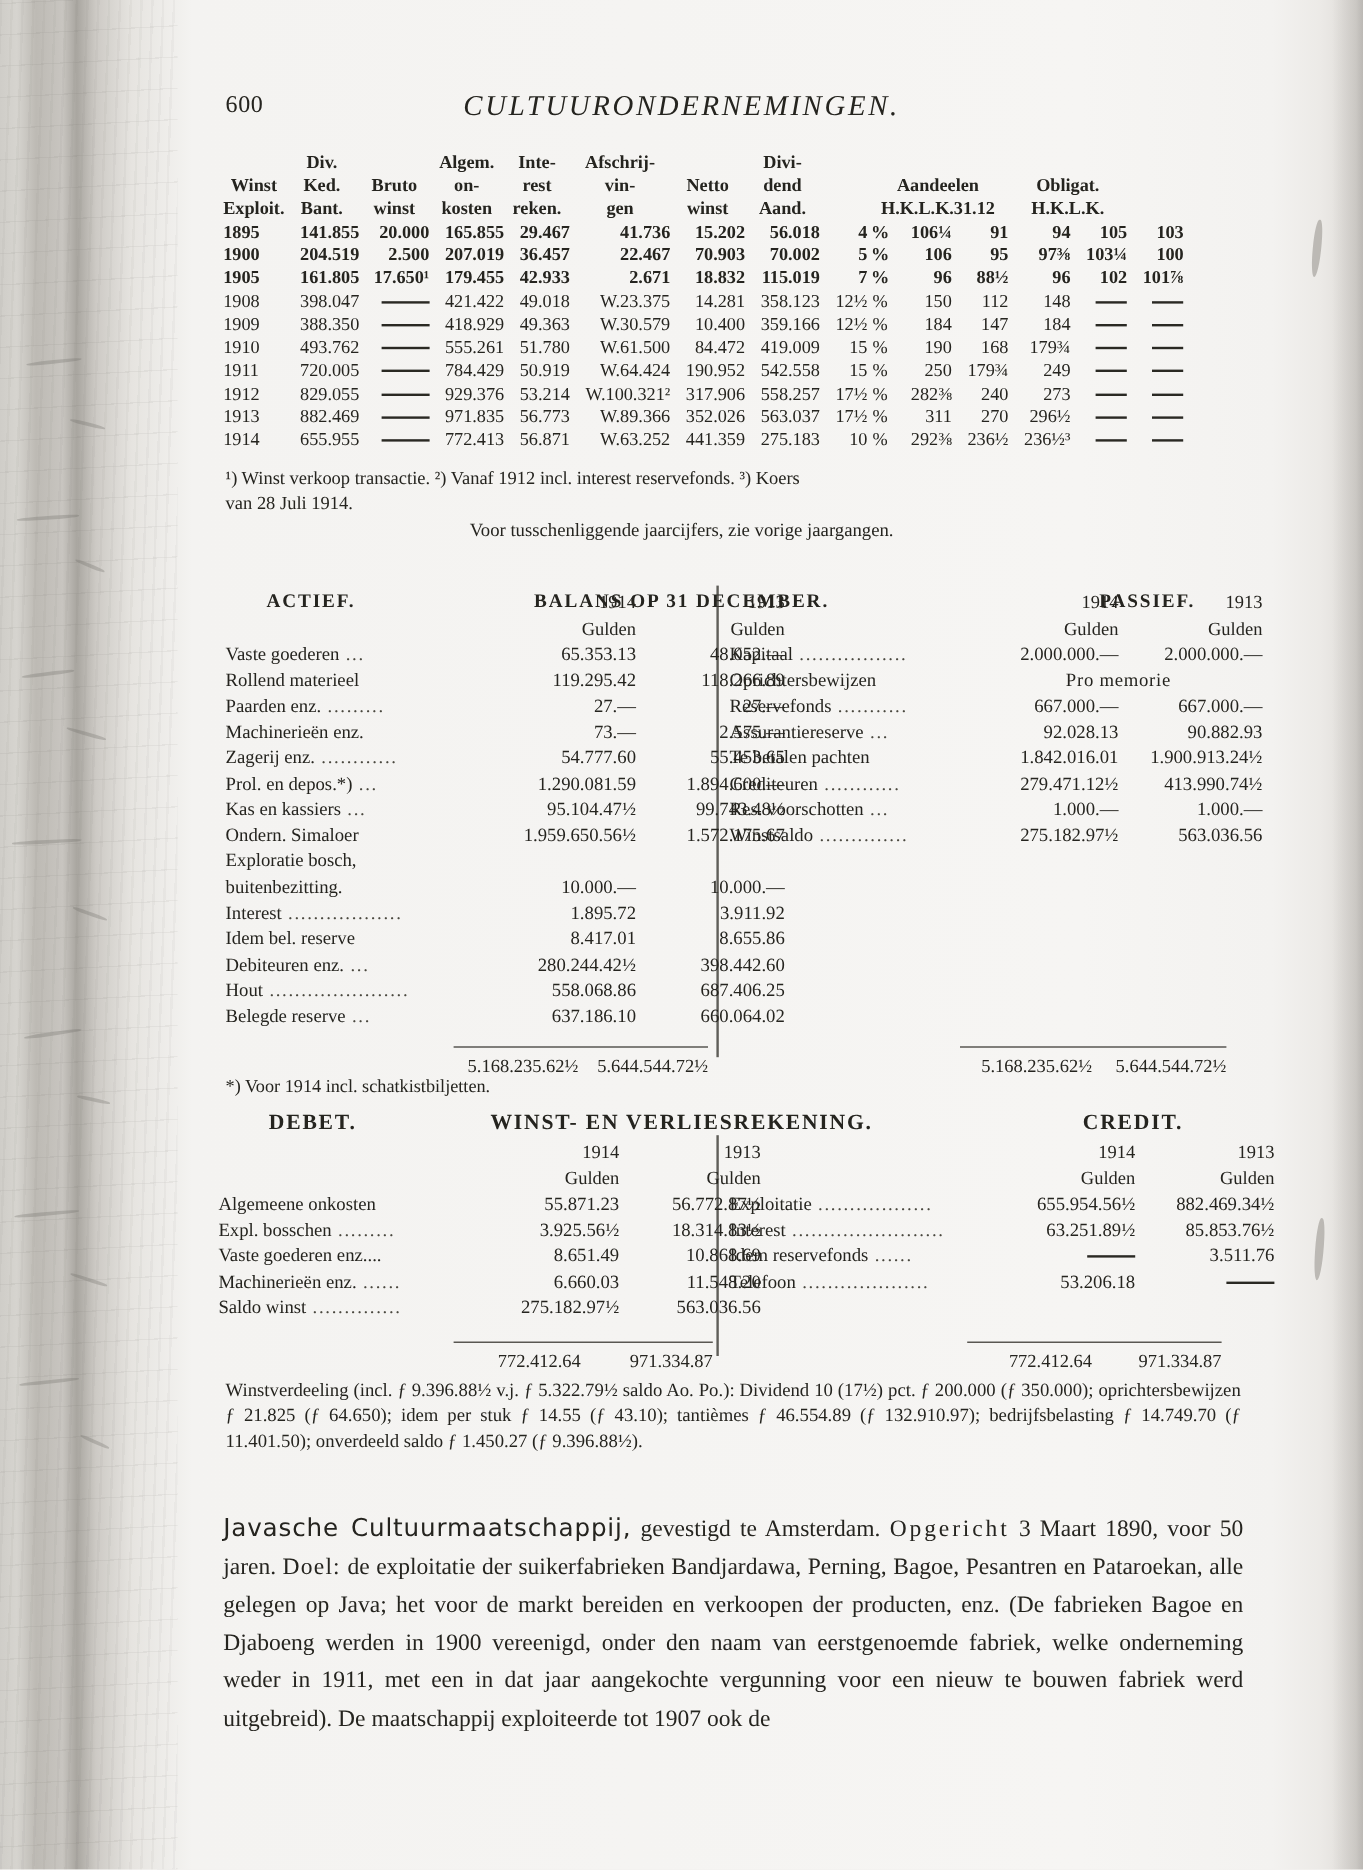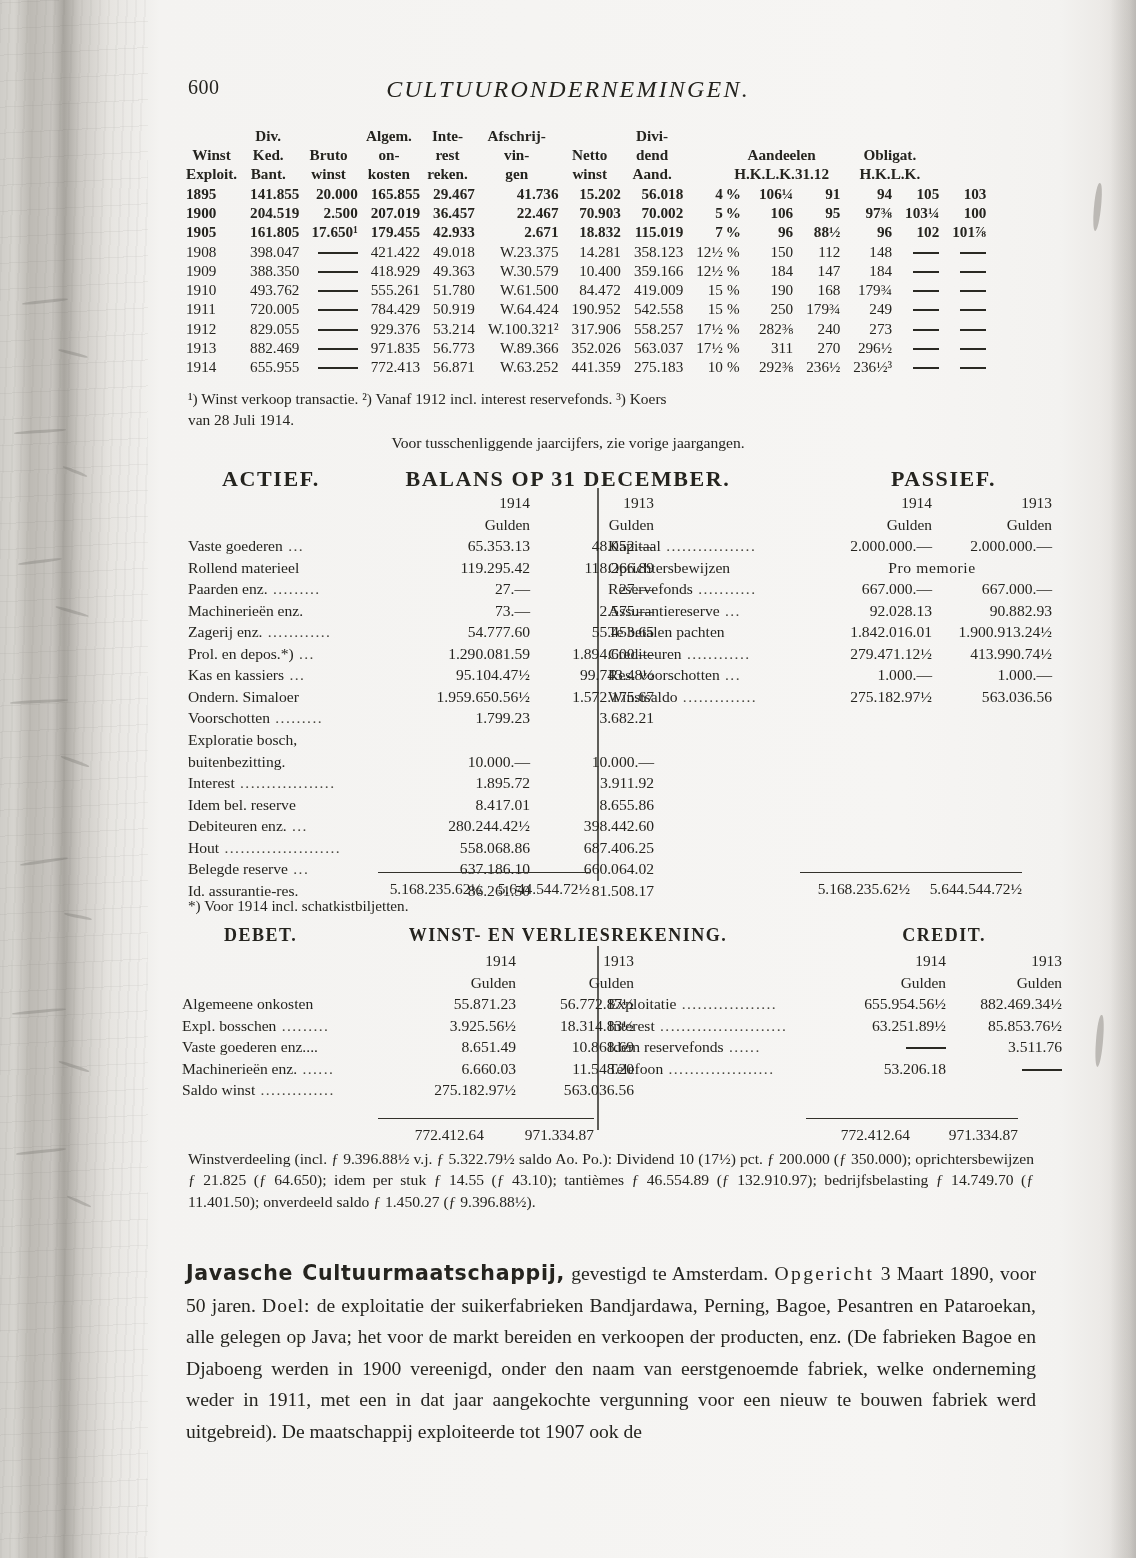--- a/index.html
+++ b/index.html
@@ -52,21 +52,21 @@
   tr.bold td{font-weight:bold;}
   .dash{display:inline-block;border-bottom:2px solid #2a2923;width:40px;vertical-align:3px;}
   .dash-s{display:inline-block;border-bottom:2px solid #2a2923;width:26px;vertical-align:3px;}
 
   
   .fnote{position:absolute;left:188px;top:388px;width:850px;font-size:15.4px;line-height:21px;
     text-align:justify;text-align-last:left;}
   .center-note{position:absolute;left:0;top:434px;width:1136px;text-align:center;font-size:15.6px;}
 
   
-  .bal-head{position:absolute;top:466px;left:0;width:1136px;height:22px;font-weight:bold;font-size:22px;letter-spacing:1.6px;}
+  .bal-head{position:absolute;top:493px;left:0;width:1136px;height:22px;font-weight:bold;font-size:16px;letter-spacing:1.6px;}
   .bal-head .a{position:absolute;left:222px;}
   .bal-head .b{position:absolute;left:0;width:1136px;text-align:center;}
   .bal-head .c{position:absolute;right:140px;}
 
   .vrule{position:absolute;left:597px;top:488px;width:2px;height:393px;background:#3a3832;opacity:.8;}
 
   .col{position:absolute;font-size:15.6px;line-height:21.55px;}
   .col table{border-collapse:collapse;}
   .col td{padding:0;white-space:nowrap;vertical-align:baseline;}
   .col td.lbl{text-align:left;}
@@ -104,21 +104,21 @@
   #credit td.v{width:108px;padding-left:8px;}
 
   
   .para{position:absolute;left:188px;width:846px;font-size:15.6px;line-height:21.4px;
     text-align:justify;text-align-last:left;}
   #winstverd{top:1148px;}
   #winstverd .l1{text-indent:24px;}
 
   #body-par{position:absolute;left:186px;top:1258px;width:850px;font-size:19.6px;line-height:31.6px;
     text-align:justify;text-align-last:left;}
-  .co-name{font-family:"DejaVu Sans",sans-serif;font-weight:bold;font-size:20.5px;letter-spacing:.7px;}
+  .co-name{font-family:"DejaVu Sans",sans-serif;font-weight:normal;font-size:20.5px;letter-spacing:.7px;}
   .spaced{letter-spacing:2.4px;}
   .spaced2{letter-spacing:1px;}
 </style>
 </head>
 <body>
 
 <div id="page"></div>
 <div class="bleed">
   <span style="left:22px;top:300px;width:46px;height:3px;transform:rotate(-6deg)"></span>
   <span style="left:58px;top:352px;width:30px;height:3px;transform:rotate(14deg)"></span>
@@ -428,25 +428,20 @@
             <td class="lbl">Kas en kassiers<span class="lead"> ...</span></td>
             <td class="v">95.104.47½</td>
             <td class="v">99.743.48½</td>
           </tr>
           <tr>
             <td class="lbl">Ondern. Simaloer</td>
             <td class="v">1.959.650.56½</td>
             <td class="v">1.572.175.67</td>
           </tr>
           <tr>
-            <td class="lbl">Voorschotten<span class="lead"> .........</span></td>
-            <td class="v">1.799.23</td>
-            <td class="v">3.682.21</td>
-          </tr>
-          <tr>
             <td class="lbl">Exploratie bosch,</td>
             <td class="v"></td>
             <td class="v"></td>
           </tr>
           <tr>
             <td class="lbl">   buitenbezitting.</td>
             <td class="v">10.000.—</td>
             <td class="v">10.000.—</td>
           </tr>
           <tr>
@@ -466,25 +461,20 @@
           </tr>
           <tr>
             <td class="lbl">Hout<span class="lead"> ......................</span></td>
             <td class="v">558.068.86</td>
             <td class="v">687.406.25</td>
           </tr>
           <tr>
             <td class="lbl">Belegde reserve<span class="lead"> ...</span></td>
             <td class="v">637.186.10</td>
             <td class="v">660.064.02</td>
-          </tr>
-          <tr>
-            <td class="lbl">Id. assurantie-res.</td>
-            <td class="v">86.261.50</td>
-            <td class="v">81.508.17</td>
           </tr>
         </tbody>
     </table>
   </div>
 
   <div class="col" id="passief">
     <table>
       <tbody>
           <tr>
         <td class="lbl"></td>

